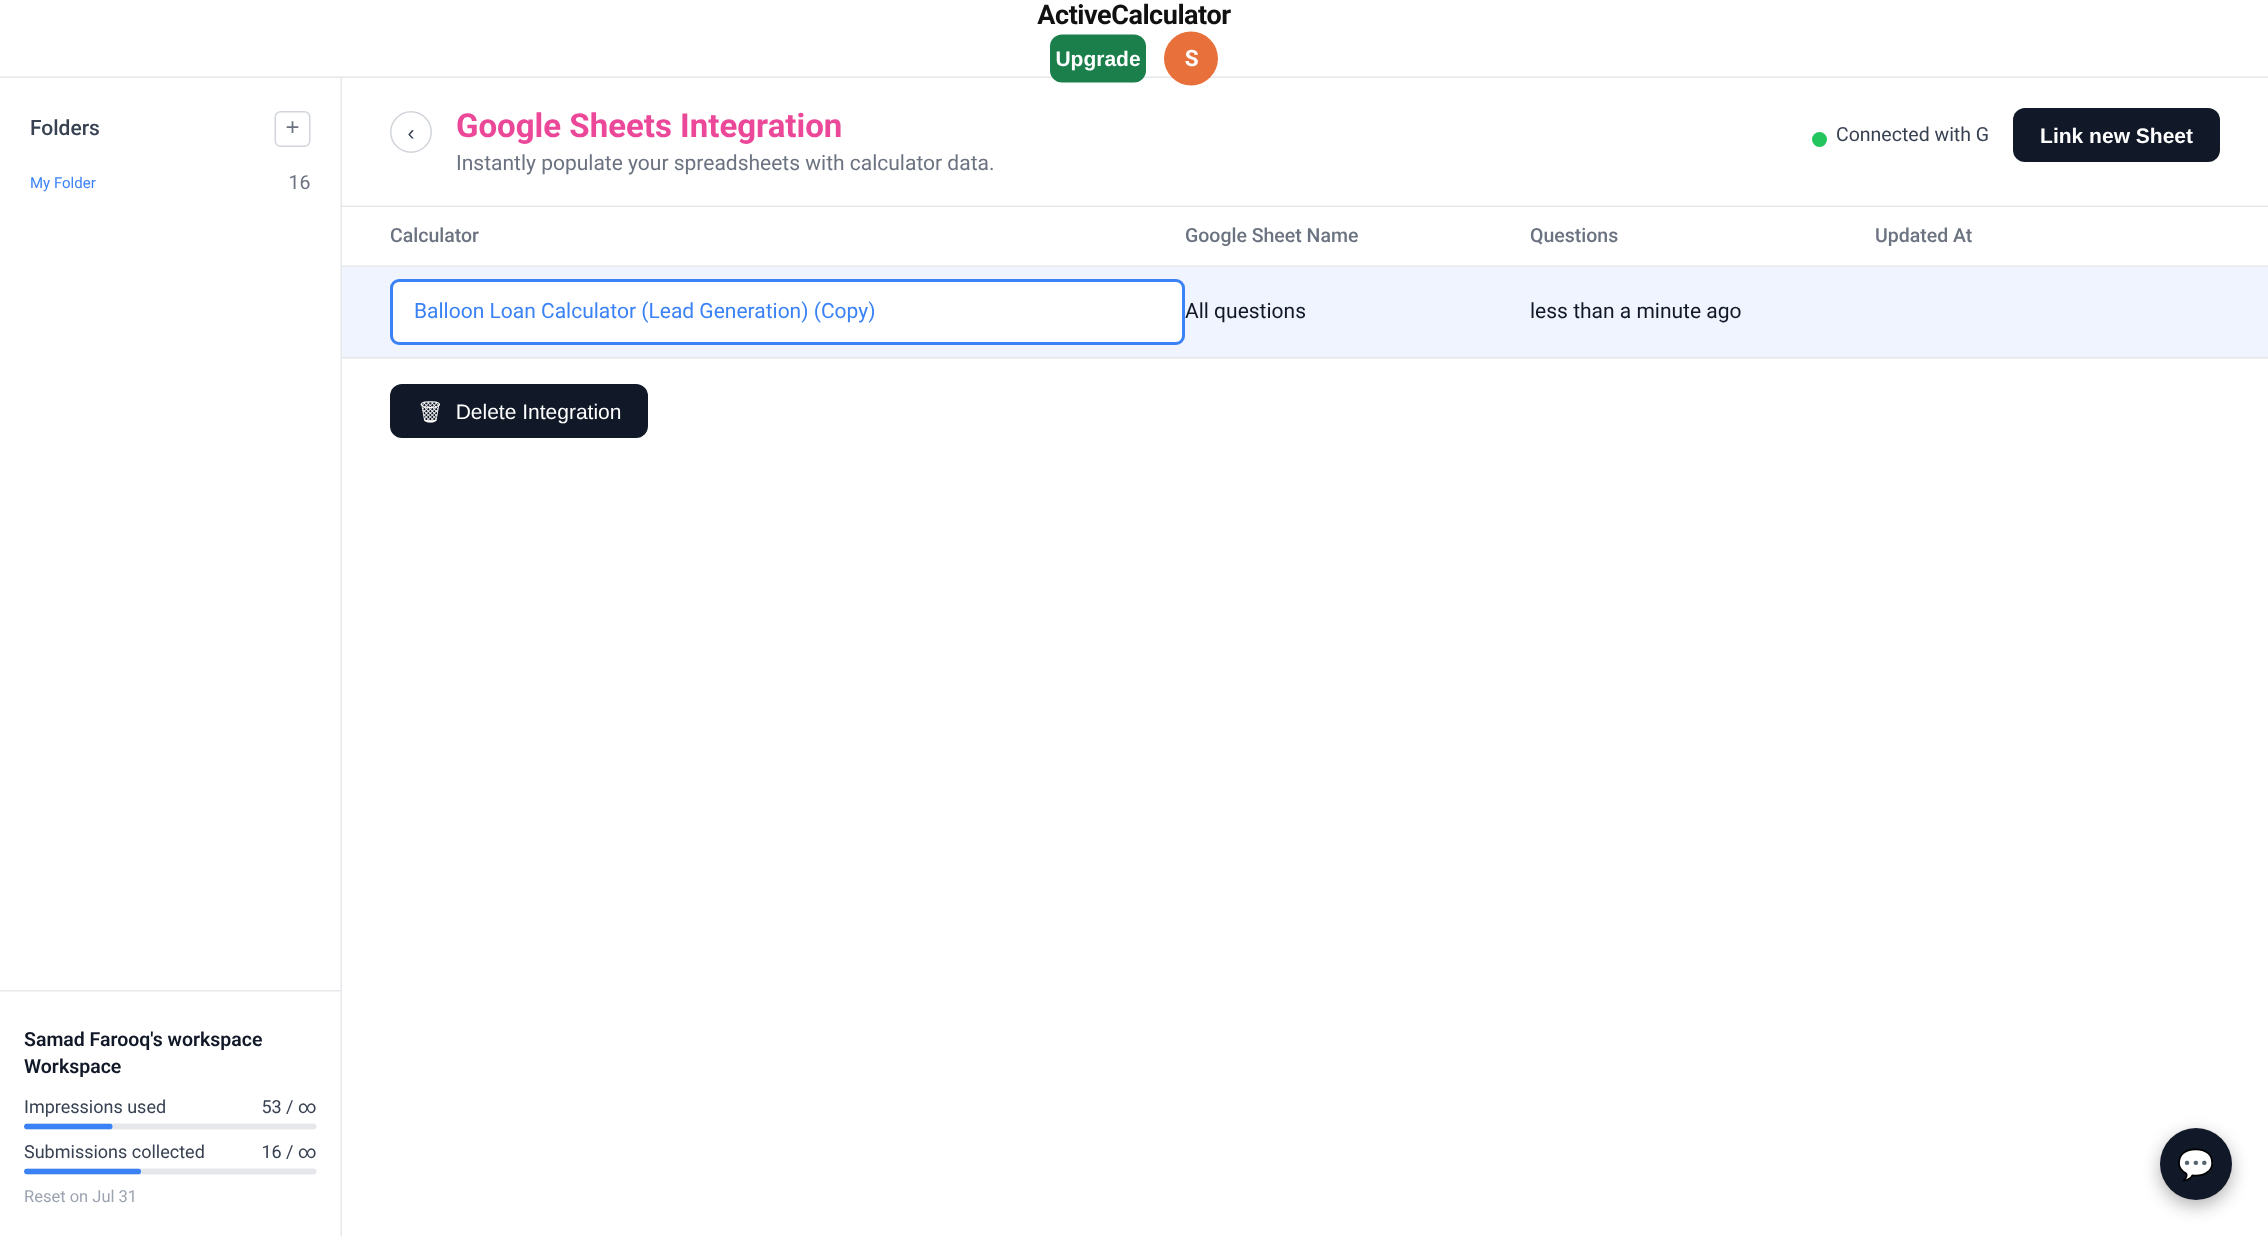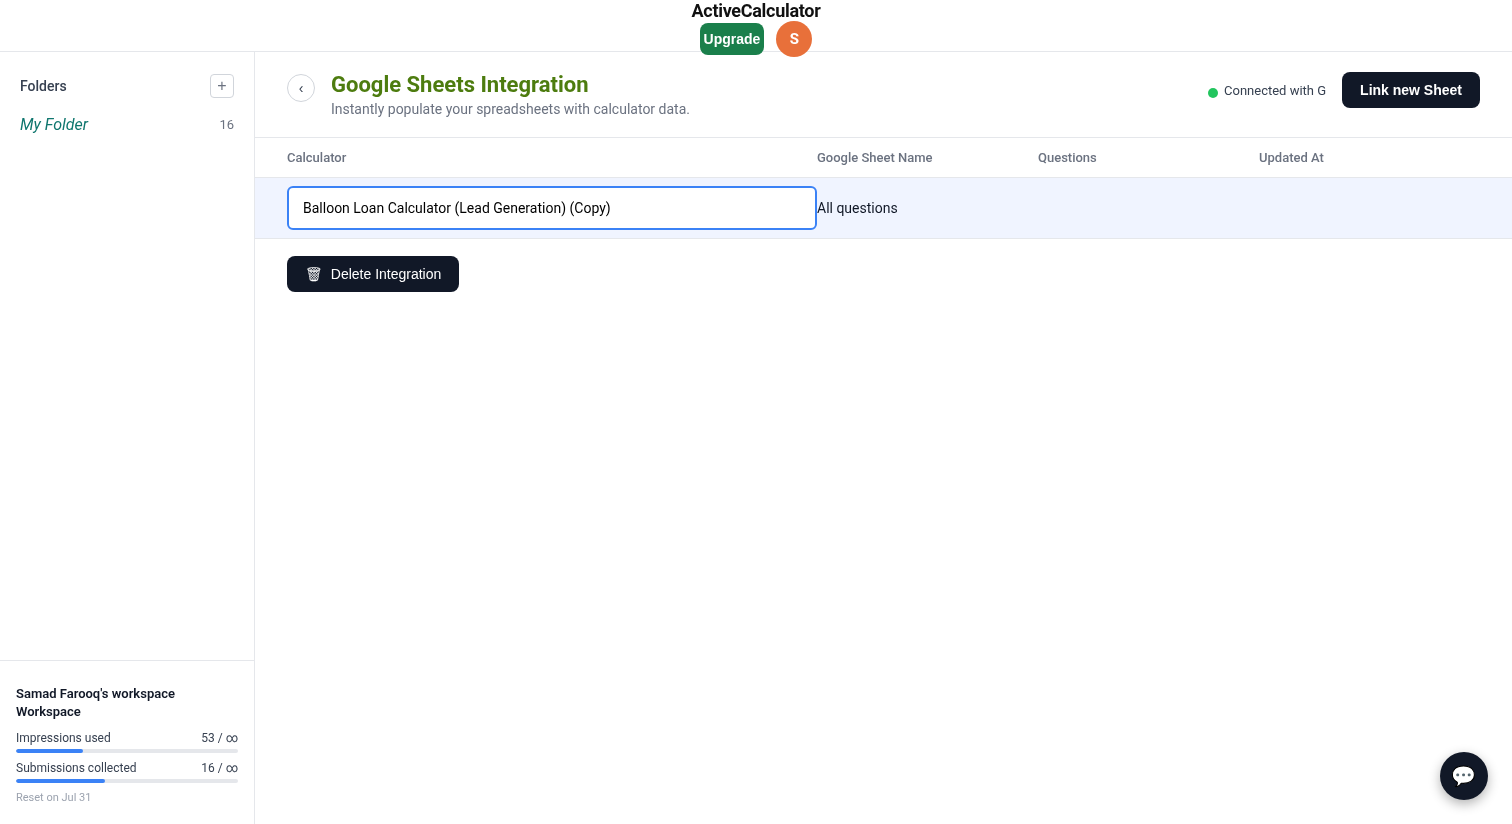--- a/index.html
+++ b/index.html
@@ -63,21 +63,21 @@
 
     
     .main-layout {
       display: flex;
       flex: 1;
       overflow: hidden;
     }
 
     
     .sidebar {
-      width: 255px;
+      width: 228px;
       background: #fff;
       border-right: 1px solid #e5e7eb;
       display: flex;
       flex-direction: column;
       padding: 16px 0;
     }
     .sidebar-top {
       padding: 0 16px;
       flex: 1;
     }
@@ -108,23 +108,22 @@
     }
     .sidebar-folder-item {
       display: flex;
       align-items: center;
       justify-content: space-between;
       padding: 7px 4px;
       border-radius: 6px;
       cursor: pointer;
     }
     .sidebar-folder-name {
-      font-size: 16px;
-      color: #0f766e;
-      font-style: italic;
+      font-size: 10px;
+      color: #3b82f6;
     }
     .sidebar-folder-count {
       font-size: 13px;
       color: #6b7280;
     }
     .sidebar-bottom {
       padding: 0 12px;
       border-top: 1px solid #e5e7eb;
       padding-top: 12px;
       margin-top: auto;
@@ -240,21 +239,21 @@
       align-items: center;
       justify-content: center;
       cursor: pointer;
       font-size: 14px;
       color: #374151;
       margin-top: 2px;
     }
     .integration-title-block h1 {
       font-size: 22px;
       font-weight: 700;
-      color: #4d7c0f;
+      color: #ec4899;
       margin-bottom: 4px;
     }
     .integration-title-block p {
       font-size: 14px;
       color: #6b7280;
     }
     .integration-header-right {
       display: flex;
       align-items: center;
       gap: 16px;
@@ -315,21 +314,21 @@
     .table-cell {
       font-size: 14px;
       color: #111827;
       padding: 16px 0;
     }
     .calculator-cell {
       border: 2px solid #3b82f6;
       border-radius: 6px;
       padding: 12px 14px;
       font-size: 14px;
-      color: #000000;
+      color: #3b82f6;
       margin: 8px 0;
       background: #fff;
     }
 
     
     .delete-integration-btn {
       background: #111827;
       color: #fff;
       border: none;
       border-radius: 8px;
@@ -449,20 +448,21 @@
       <div class="table-header-row">
         <span class="table-col-header">Calculator</span>
         <span class="table-col-header">Google Sheet Name</span>
         <span class="table-col-header">Questions</span>
         <span class="table-col-header">Updated At</span>
       </div>
 
       <div class="table-data-row">
         <div class="calculator-cell">Balloon Loan Calculator (Lead Generation) (Copy)</div>
         <div class="table-cell">All questions</div>
+        <div class="table-cell">less than a minute ago</div>
 
         <button class="delete-integration-btn">
           <span class="trash-icon">🗑</span>
           <span>Delete Integration</span>
         </button>
       </div>
     </div>
 
   </div>
 </div>

